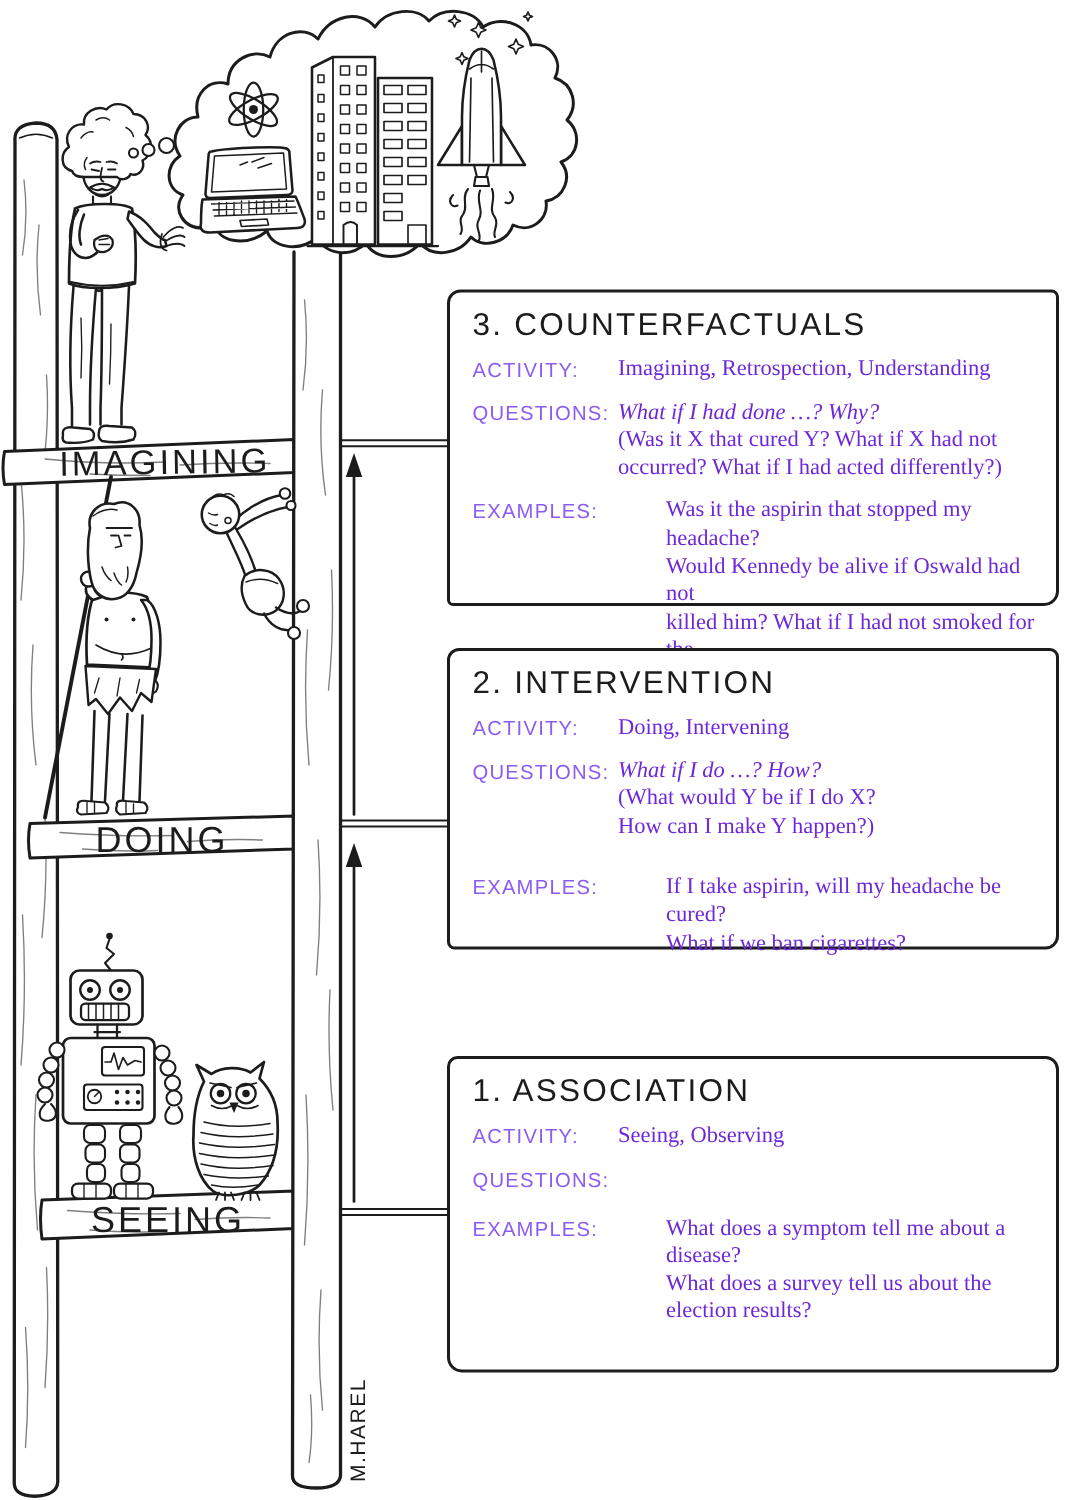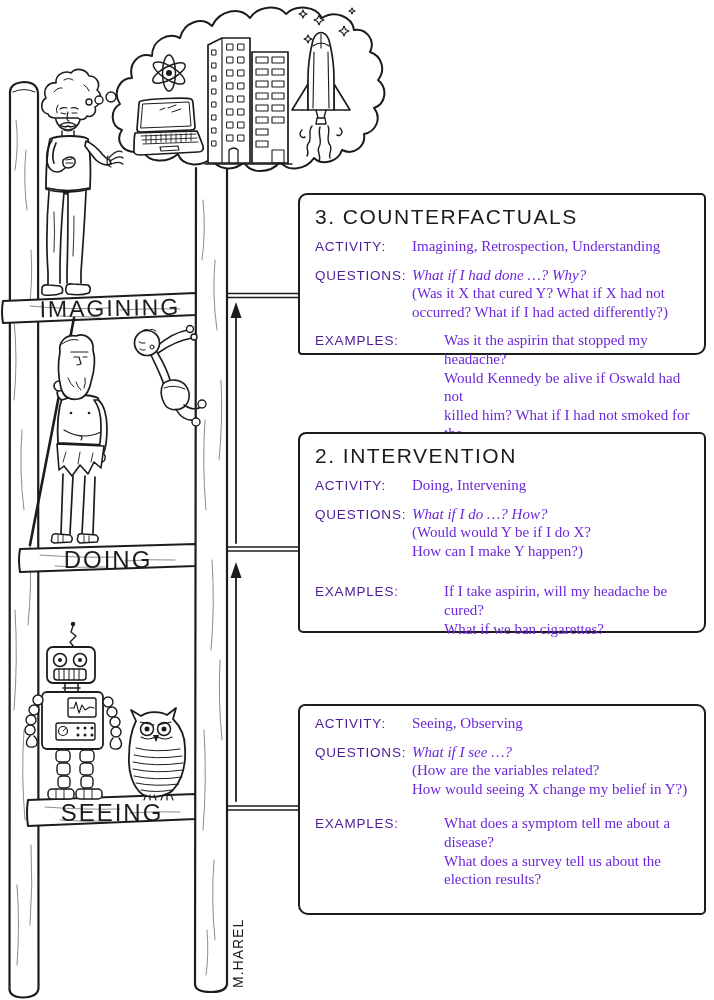--- a/index.html
+++ b/index.html
@@ -6,27 +6,27 @@
   .stage{position:relative;width:714px;height:1000px;background:#ffffff;overflow:hidden;
          font-family:"Liberation Sans",sans-serif;}
   svg{position:absolute;left:0;top:0;}
   .ink{stroke:#1c1c1c;fill:none;stroke-linecap:round;stroke-linejoin:round;}
   .fillw{fill:#ffffff;}
   .grain{stroke:#3a3a3a;stroke-width:0.9;opacity:0.65;fill:none;stroke-linecap:round;}
   .rung-label{font-family:"Liberation Sans",sans-serif;fill:#1c1c1c;letter-spacing:2px;}
   .sig{font-family:"Liberation Sans",sans-serif;fill:#1c1c1c;letter-spacing:1px;}
   .info-box{position:absolute;left:298px;width:408px;box-sizing:border-box;background:#fff;
             border:2px solid #1c1c1c;padding:8px 12px 6px 15px;}
-  .info-box.b3{top:193px;height:162px;border-radius:9px 5px 10px 4px;}
+  .info-box.b3{top:193px;height:211px;border-radius:9px 5px 10px 4px;}
   .info-box.b2{top:432px;height:201px;border-radius:8px 6px 9px 5px;}
   .info-box.b1{top:704px;height:211px;border-radius:7px 9px 5px 10px;}
   .info-box h2{margin:2px 0 8px 0;font-size:21px;font-weight:400;letter-spacing:1.5px;color:#1c1c1c;}
   .row{display:grid;grid-template-columns:97px 1fr;margin-bottom:10px;}
   .row:last-child{margin-bottom:0;gap:32px;}
-  .lbl{font-size:13.5px;letter-spacing:0.8px;color:#4c1d95;padding-top:2px;}
+  .lbl{font-size:13.5px;letter-spacing:0.8px;color:#8b5cf6;padding-top:2px;}
   .val{font-family:"Liberation Serif","DejaVu Serif",serif;font-size:15px;line-height:1.24;color:#6d28d9;}
   .val em{font-style:italic;}
   .pre{white-space:pre-line;display:block;}
 </style>
 </head>
 <body>
 
 <div class="stage">
 
 <svg width="714" height="1000" viewBox="0 0 714 1000">
@@ -276,43 +276,39 @@
 <section class="info-box b2">
   <h2>2. INTERVENTION</h2>
   <div class="row">
     <span class="lbl">ACTIVITY:</span>
     <span class="val">Doing, Intervening</span>
   </div>
   <div class="row">
     <span class="lbl">QUESTIONS:</span>
     <span class="val">
       <em>What if I do …? How?</em>
-      <span class="pre">(Would would Y be if I do X?
+      <span class="pre">(What would Y be if I do X?
 How can I make Y happen?)</span>
     </span>
   </div>
   <div class="row" style="margin-top:22px;">
     <span class="lbl">EXAMPLES:</span>
     <span class="val pre">If I take aspirin, will my headache be cured?
 What if we ban cigarettes?</span>
   </div>
 </section>
 
 <section class="info-box b1">
+  <h2>1. ASSOCIATION</h2>
   <div class="row">
     <span class="lbl">ACTIVITY:</span>
     <span class="val">Seeing, Observing</span>
   </div>
   <div class="row">
     <span class="lbl">QUESTIONS:</span>
-    <span class="val">
-      <em>What if I see …?</em>
-      <span class="pre">(How are the variables related?
-How would seeing X change my belief in Y?)</span>
-    </span>
   </div>
   <div class="row" style="margin-top:16px;">
     <span class="lbl">EXAMPLES:</span>
     <span class="val pre">What does a symptom tell me about a disease?
 What does a survey tell us about the
 election results?</span>
   </div>
 </section>
 
 </div>

